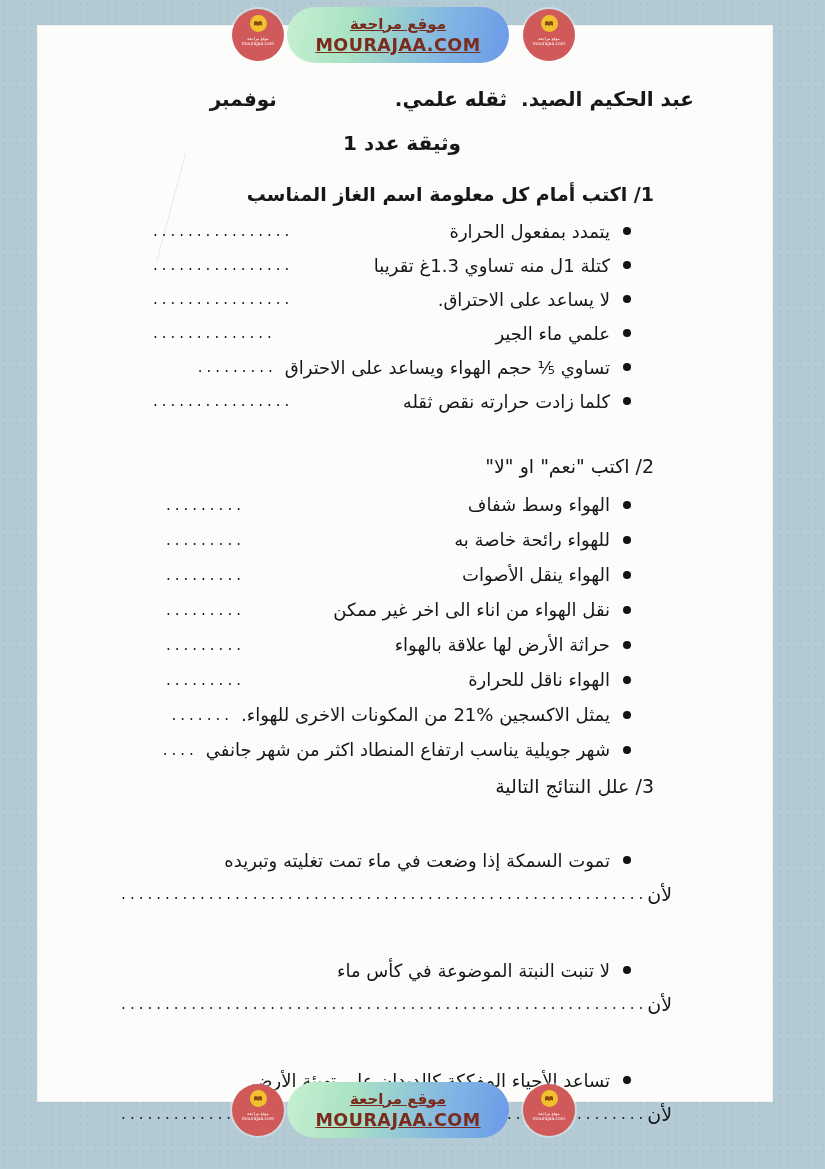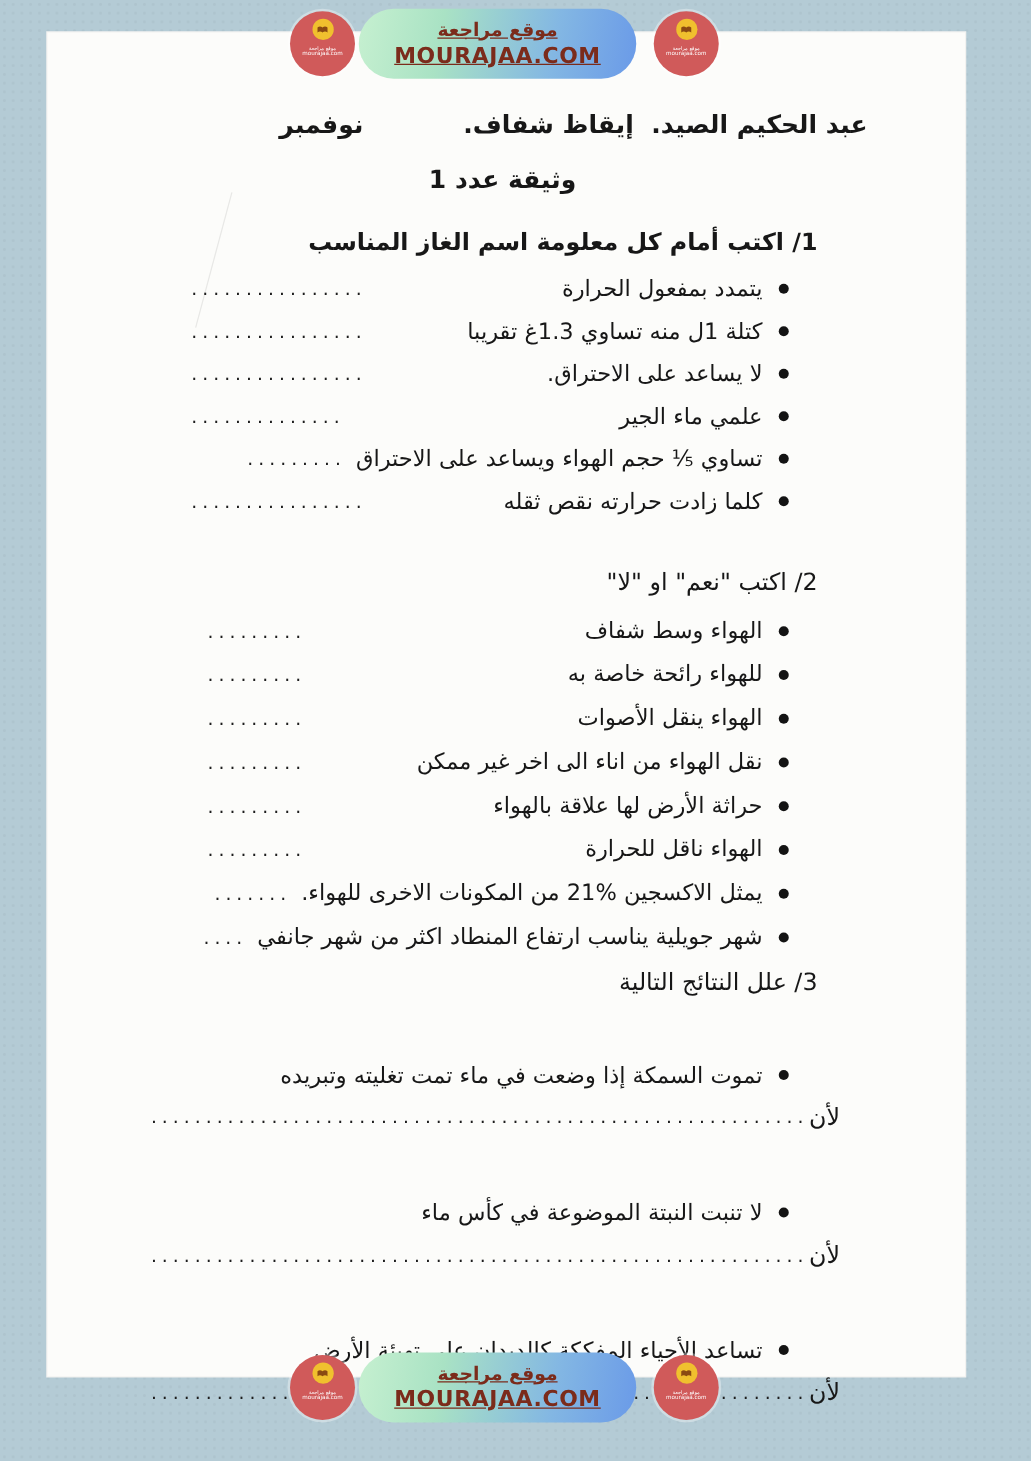--- a/index.html
+++ b/index.html
@@ -16,21 +16,21 @@
     background:#fcfcfa;border:1px solid rgba(0,0,0,0.04);box-sizing:border-box;
   }
   .content{position:absolute;inset:0;direction:rtl;}
   .crease{
     position:absolute;left:148px;top:128px;width:112px;height:1px;
     background:rgba(90,90,90,0.12);transform:rotate(105deg);transform-origin:left top;
   }
   
   .info-row{display:flex;margin-top:59px;padding-right:78px;font-weight:700;font-size:20px;height:28px;line-height:28px;white-space:nowrap;}
   .info-row .subject{margin-right:14px;}
-  .info-row .month{margin-right:80px;}
+  .info-row .month{margin-right:118px;}
   .doc-title{margin-top:16px;padding-right:311px;font-weight:700;font-size:20px;height:28px;line-height:28px;}
   .q-title{font-size:19px;height:30px;line-height:30px;padding-right:118px;white-space:nowrap;}
   .q1t{margin-top:22px;font-weight:700;}
   .q2t{margin-top:33px;font-weight:400;}
   .q3t{margin-top:4px;font-weight:400;padding-left:30px;}
   .q-item{display:flex;align-items:center;padding:0 141px 0 115px;height:34px;font-size:18px;}
   .q-item.q2{padding-left:128px;height:35px;}
   .q-item.q3i{padding-left:20px;margin-top:42px;}
   .first{margin-top:5px;}
   .q2first{margin-top:6px;}
@@ -65,21 +65,21 @@
 <body>
 
 <div class="canvas">
 
   <div class="page">
     <div class="crease"></div>
     <div class="content">
 
       <div class="info-row">
         <span class="name">عبد الحكيم الصيد.</span>
-        <span class="subject">إيقاظ شفاف.</span>
+        <span class="subject">ثقله علمي.</span>
         <span class="month">نوفمبر</span>
       </div>
 
       <div class="doc-title">وثيقة عدد 1</div>
 
       <div class="q-title q1t">1/ اكتب أمام كل معلومة اسم الغاز المناسب</div>
 
       <div class="q-item first">
         <span class="bullet"></span>
         <span class="itext">يتمدد بمفعول الحرارة</span>

